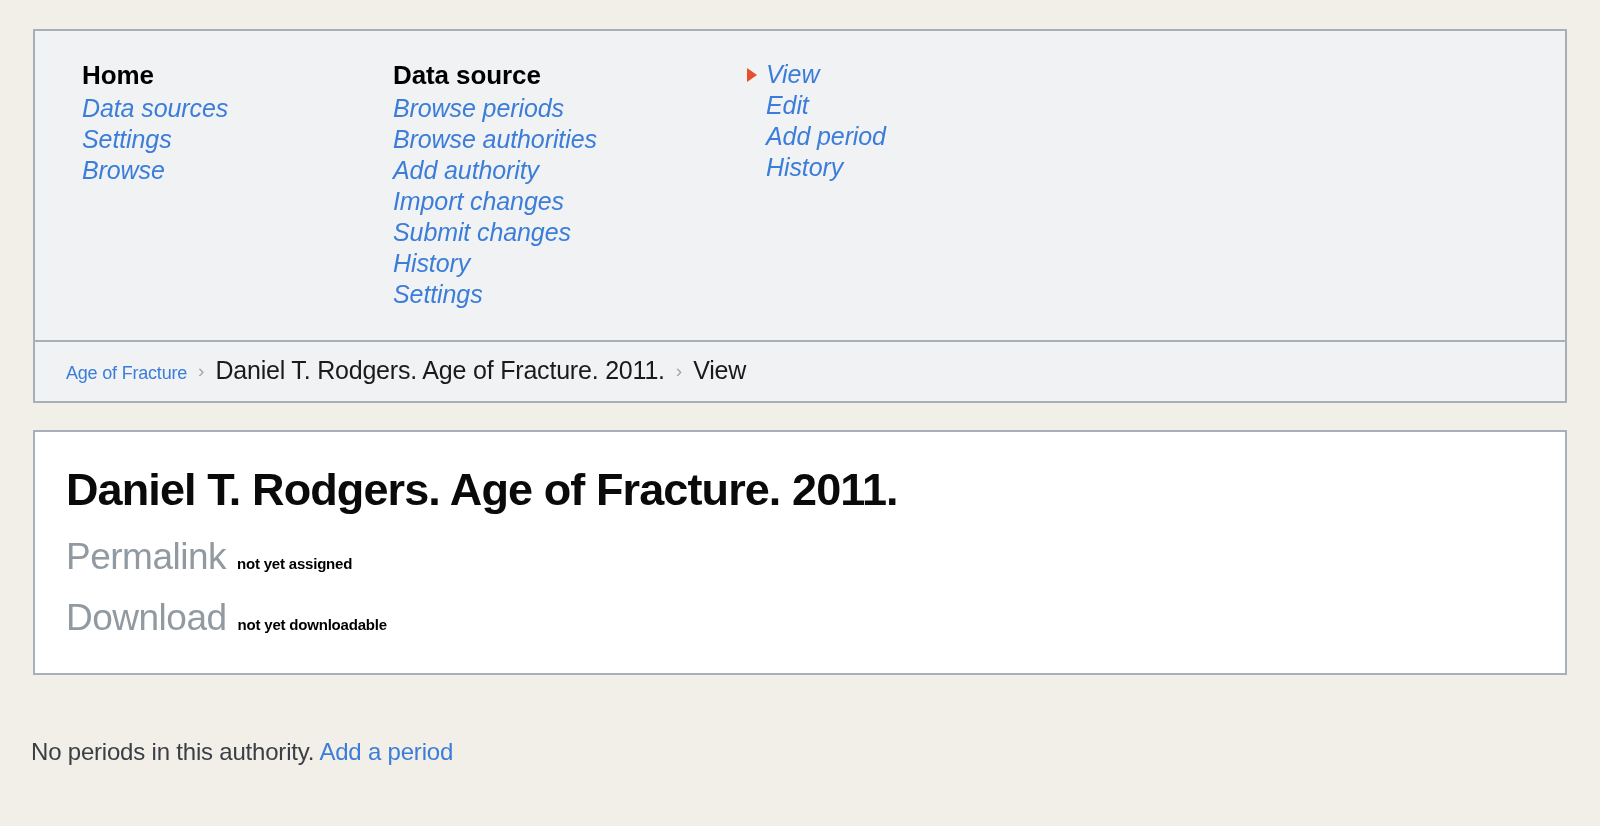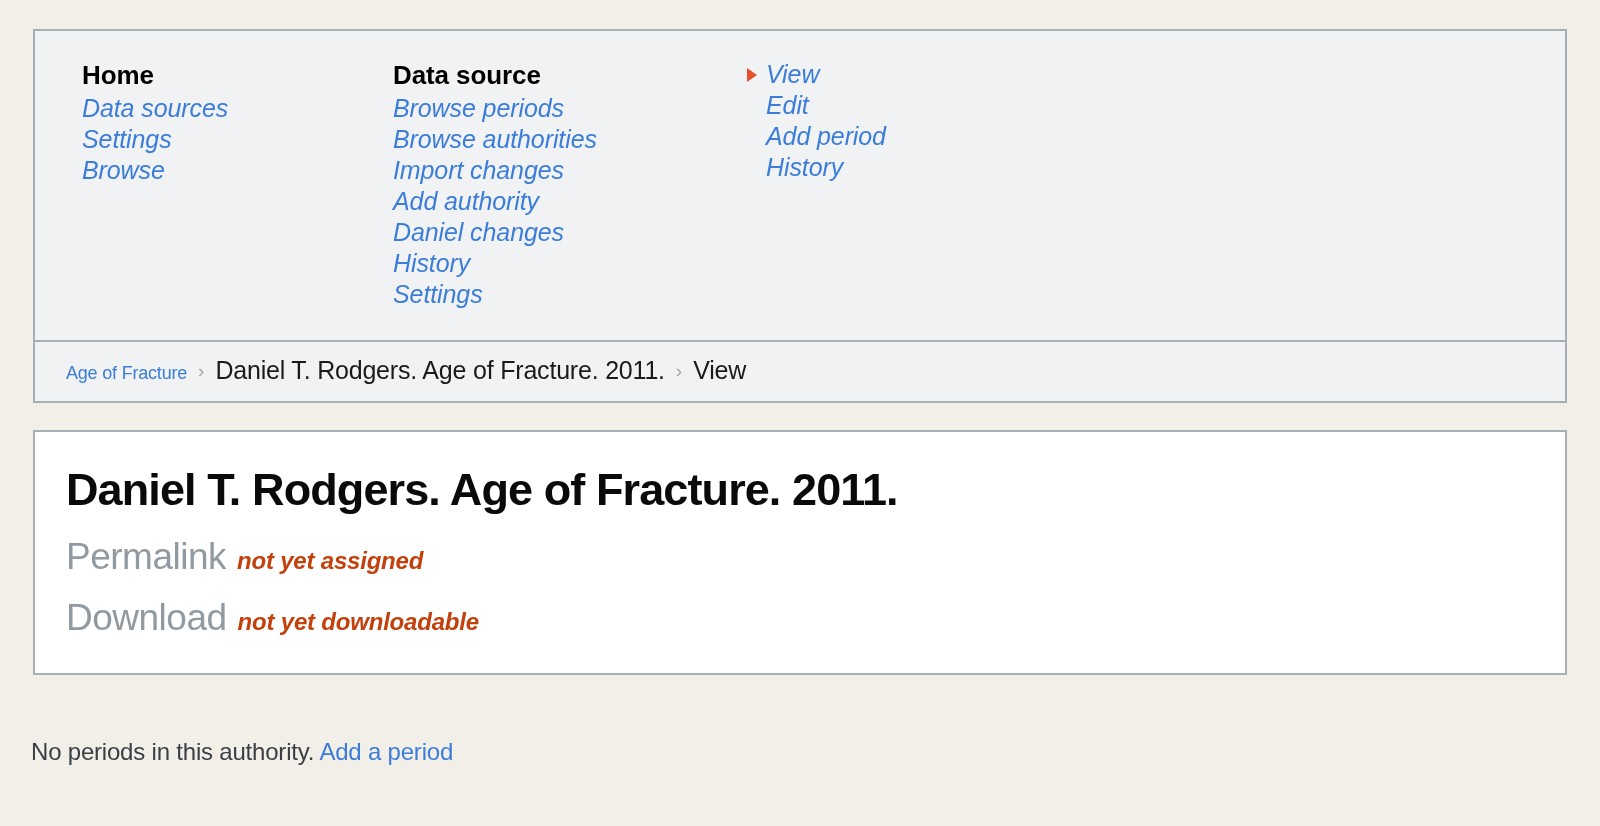--- a/index.html
+++ b/index.html
@@ -145,24 +145,23 @@
     margin-top: 17px;
   }
   .meta-label {
     font-size: 37px;
     color: #9199a1;
     line-height: 44px;
     letter-spacing: -0.5px;
     font-weight: normal;
   }
   .meta-value {
-    font-size: 24px;
-    font-style: italic;
+    font-size: 15px;
     font-weight: bold;
-    color: #c2410c;
+    color: #000000;
     margin-left: 11px;
     letter-spacing: -0.2px;
   }
 
   
   .footer-note {
     position: absolute;
     left: 31px;
     top: 738px;
     font-size: 24px;
@@ -203,27 +202,27 @@
       <div class="nav-col col-source">
         <div class="nav-heading">Data source</div>
         <ul class="nav-list">
           <li>
             <a class="nav-link">Browse periods</a>
           </li>
           <li>
             <a class="nav-link">Browse authorities</a>
           </li>
           <li>
+            <a class="nav-link">Add authority</a>
+          </li>
+          <li>
             <a class="nav-link">Import changes</a>
           </li>
           <li>
-            <a class="nav-link">Add authority</a>
-          </li>
-          <li>
-            <a class="nav-link">Daniel changes</a>
+            <a class="nav-link">Submit changes</a>
           </li>
           <li>
             <a class="nav-link">History</a>
           </li>
           <li>
             <a class="nav-link">Settings</a>
           </li>
         </ul>
       </div>
 

